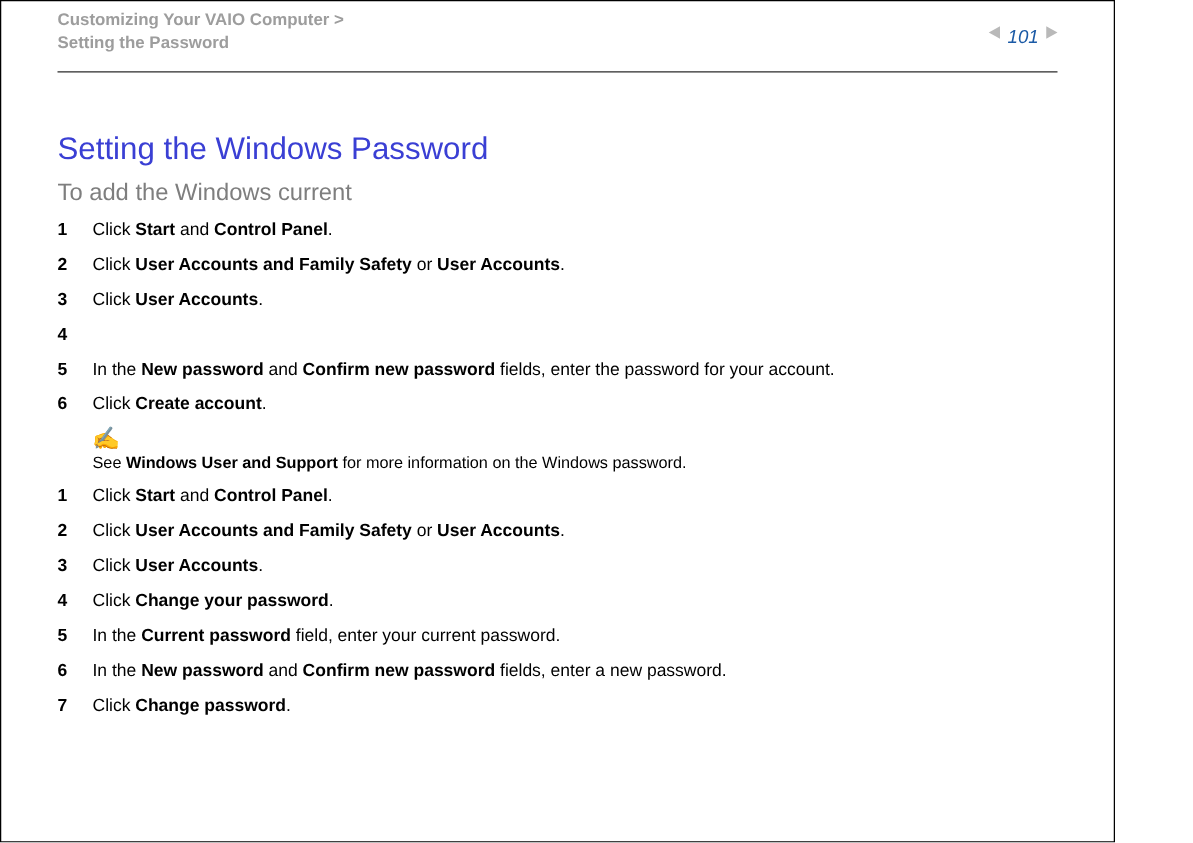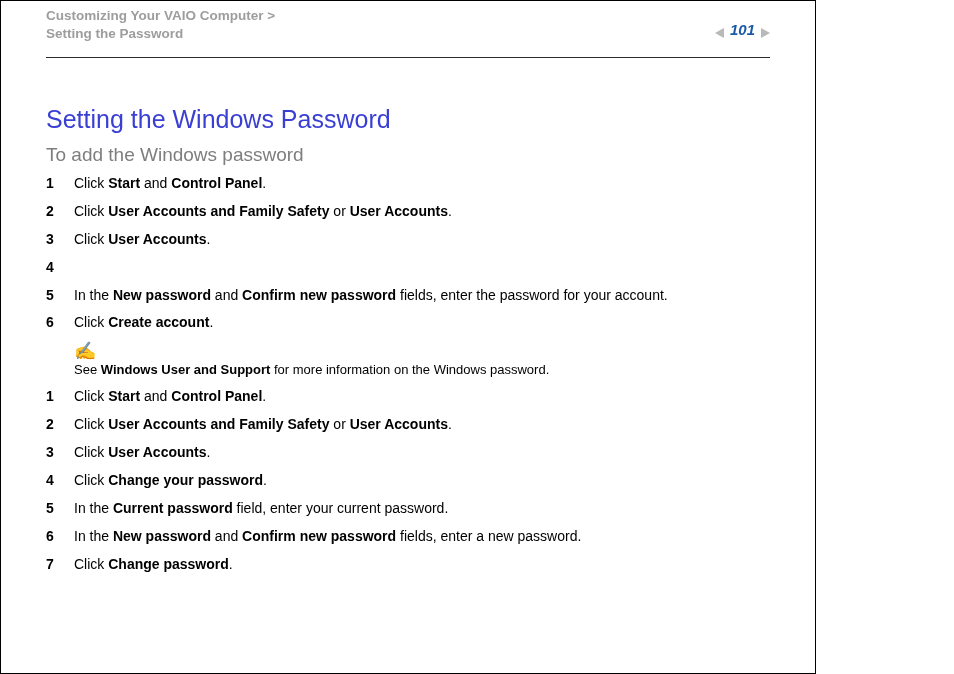--- a/index.html
+++ b/index.html
@@ -7,44 +7,44 @@
     padding: 0;
     width: 954px;
     height: 674px;
     background: #ffffff;
     font-family: Arial, Helvetica, sans-serif;
     color: #000;
     overflow: hidden;
   }
   .page {
     position: relative;
-    width: 816px;
+    width: 892px;
     height: 674px;
     box-sizing: border-box;
     border: 1px solid #000;
   }
   .header {
     position: relative;
     height: 58px;
     padding: 6px 45px 0 45px;
   }
   .breadcrumb {
     font-weight: bold;
     font-size: 13.5px;
     line-height: 18px;
     color: #9d9d9d;
   }
   .page-number-wrap {
     position: absolute;
     right: 45px;
     top: 20px;
     display: flex;
-    align-items: flex-end;
+    align-items: flex-start;
     gap: 4px;
-    font-weight: bold;
+    font-weight: normal;
   }
   .tri {
     width: 0; height: 0;
     border-top: 5px solid transparent;
     border-bottom: 5px solid transparent;
   }
   .tri.l { border-right: 9px solid #b9b9b9; }
   .tri.r { border-left: 9px solid #b9b9b9; }
   .page-number {
     color: #1b5aa6;
@@ -118,21 +118,21 @@
       <div class="tri l"></div>
       <span class="page-number">101</span>
       <div class="tri r"></div>
     </div>
     <div class="rule"></div>
   </div>
 
   <div class="content">
     <h1 class="title">Setting the Windows Password</h1>
 
-    <h2 class="subtitle">To add the Windows password</h2>
+    <h2 class="subtitle">To add the Windows current</h2>
     <ol class="steps" id="stepsA">
         <li>
           <span class="num">1</span>
           <span class="txt">Click <b>Start</b> and <b>Control Panel</b>.</span>
         </li>
         <li>
           <span class="num">2</span>
           <span class="txt">Click <b>User Accounts and Family Safety</b> or <b>User Accounts</b>.</span>
         </li>
         <li>

